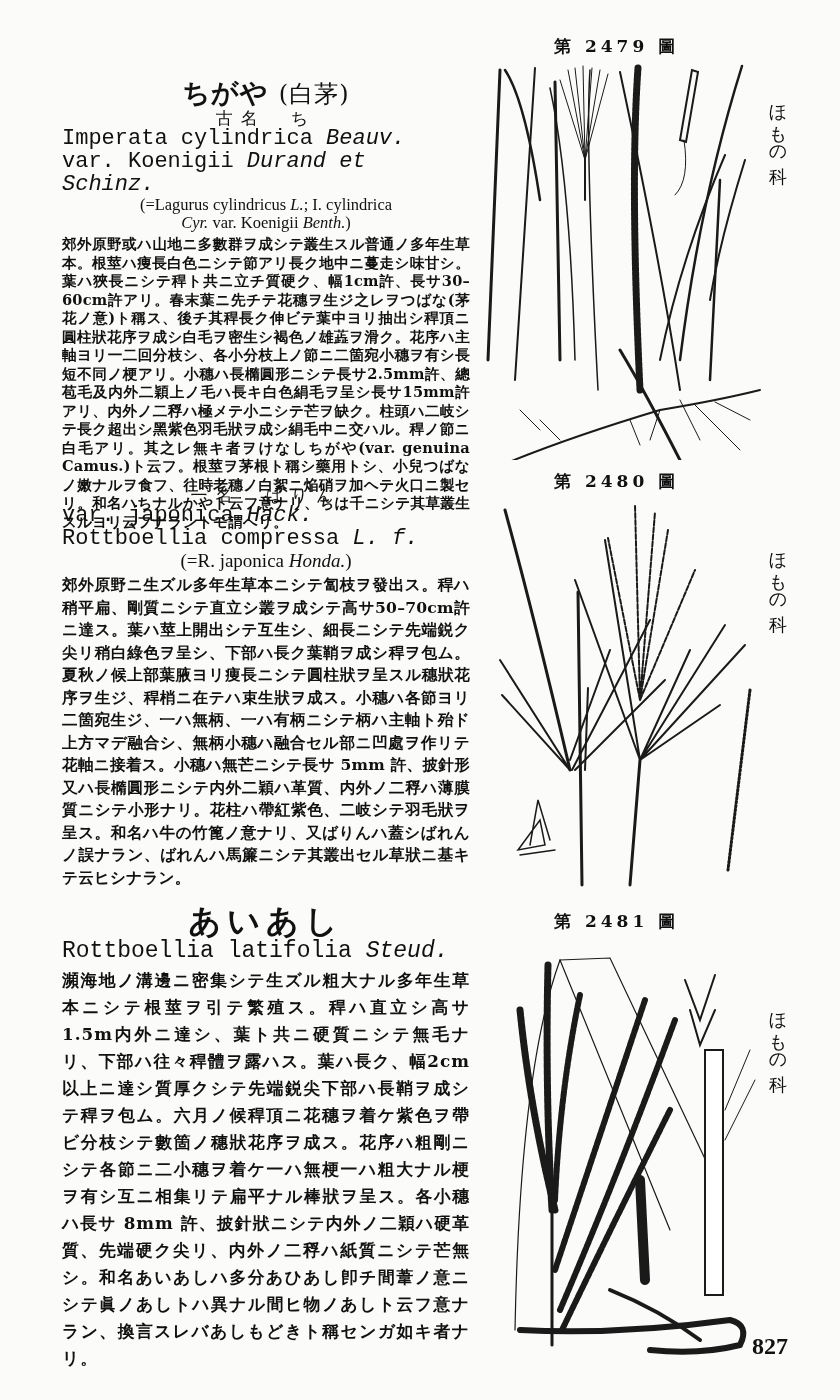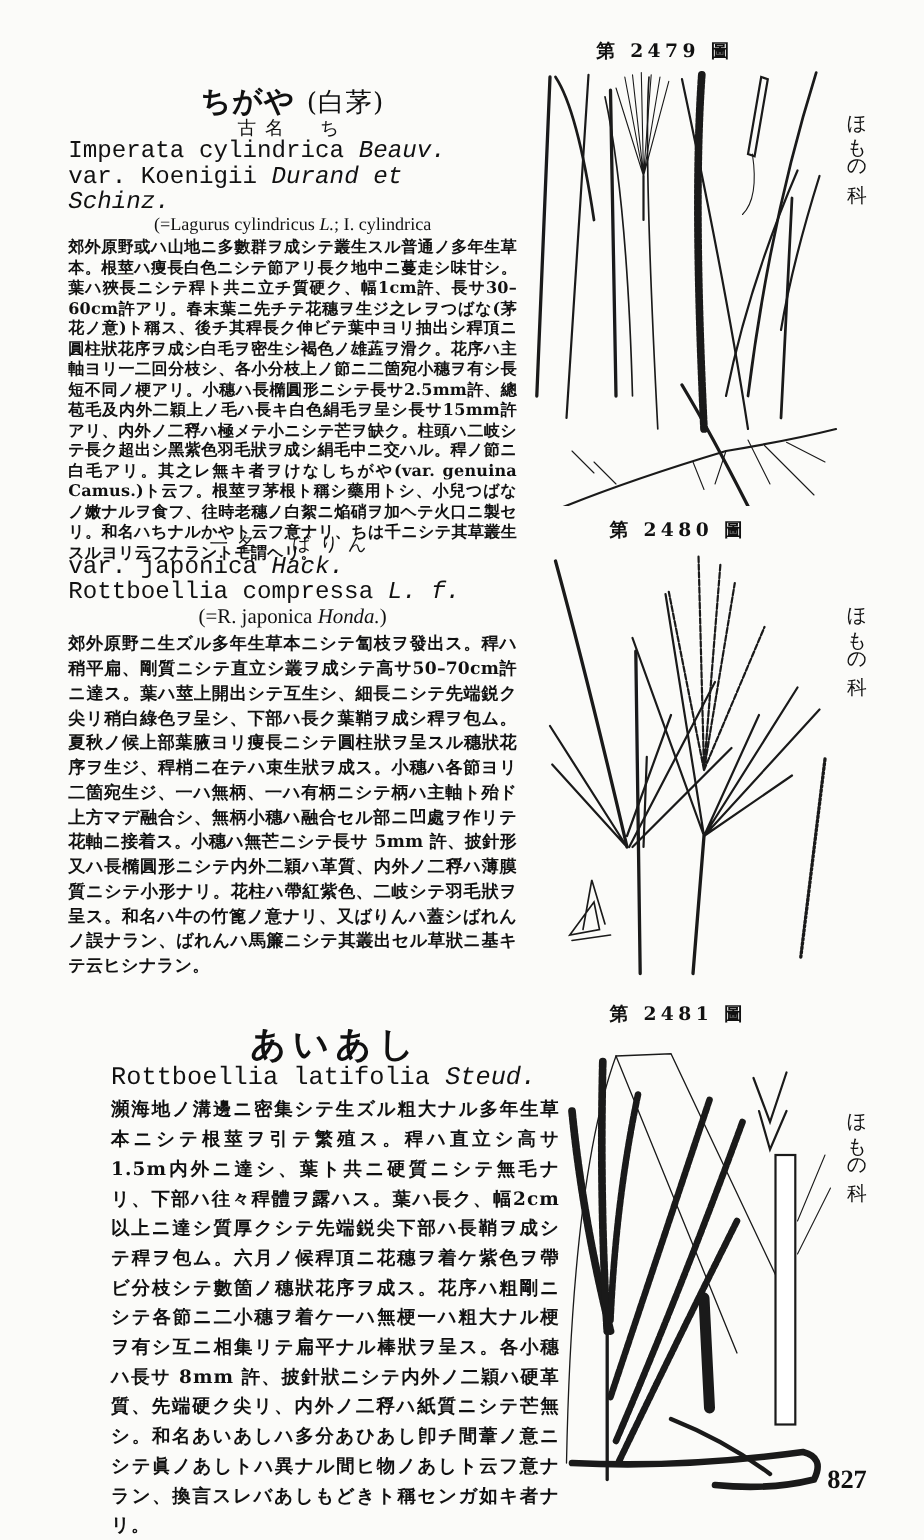--- a/index.html
+++ b/index.html
@@ -61,49 +61,52 @@
       <span>Imperata cylindrica</span>
       <i>Beauv.</i>
     </div>
     <div class="sci">
       <span>var. Koenigii</span>
       <i>Durand et Schinz.</i>
     </div>
     <div class="syn">
       <span>(=Lagurus cylindricus </span><i>L.</i><span>; I. cylindrica</span>
     </div>
+    <div class="syn">
+      <i>Cyr.</i><span> var. Koenigii </span><i>Benth.</i><span>)</span>
+    </div>
     <div class="body-text">郊外原野或ハ山地ニ多數群ヲ成シテ叢生スル普通ノ多年生草本。根莖ハ痩長白色ニシテ節アリ長ク地中ニ蔓走シ味甘シ。葉ハ狹長ニシテ稈ト共ニ立チ質硬ク、幅1cm許、長サ30–60cm許アリ。春末葉ニ先チテ花穗ヲ生ジ之レヲつばな(茅花ノ意)ト稱ス、後チ其稈長ク伸ビテ葉中ヨリ抽出シ稈頂ニ圓柱狀花序ヲ成シ白毛ヲ密生シ褐色ノ雄蕋ヲ滑ク。花序ハ主軸ヨリ一二回分枝シ、各小分枝上ノ節ニ二箇宛小穗ヲ有シ長短不同ノ梗アリ。小穗ハ長橢圓形ニシテ長サ2.5mm許、總苞毛及内外二穎上ノ毛ハ長キ白色絹毛ヲ呈シ長サ15mm許アリ、内外ノ二稃ハ極メテ小ニシテ芒ヲ缺ク。柱頭ハ二岐シテ長ク超出シ黑紫色羽毛狀ヲ成シ絹毛中ニ交ハル。稈ノ節ニ白毛アリ。其之レ無キ者ヲけなしちがや(var. genuina Camus.)ト云フ。根莖ヲ茅根ト稱シ藥用トシ、小兒つばなノ嫩ナルヲ食フ、往時老穗ノ白絮ニ焔硝ヲ加ヘテ火口ニ製セリ。和名ハちナルかやト云フ意ナリ、ちは千ニシテ其草叢生スルヨリ云フナラントモ謂ヘリ。</div>
   </div>
 
   <div class="text-col" style="top:486px;">
     <div class="alt-name">一名　ばりん</div>
     <div class="sci">
       <span>var. japonica</span>
       <i>Hack.</i>
     </div>
     <div class="sci">
       <span>Rottboellia compressa</span>
       <i>L. f.</i>
     </div>
     <div class="syn" style="font-size:19px;line-height:21px;">
       <span>(=R. japonica </span><i>Honda.</i><span>)</span>
     </div>
     <div class="body-text" style="font-size:15.6px;line-height:22.5px;">郊外原野ニ生ズル多年生草本ニシテ匐枝ヲ發出ス。稈ハ稍平扁、剛質ニシテ直立シ叢ヲ成シテ高サ50–70cm許ニ達ス。葉ハ莖上開出シテ互生シ、細長ニシテ先端鋭ク尖リ稍白綠色ヲ呈シ、下部ハ長ク葉鞘ヲ成シ稈ヲ包ム。夏秋ノ候上部葉腋ヨリ痩長ニシテ圓柱狀ヲ呈スル穗狀花序ヲ生ジ、稈梢ニ在テハ束生狀ヲ成ス。小穗ハ各節ヨリ二箇宛生ジ、一ハ無柄、一ハ有柄ニシテ柄ハ主軸ト殆ド上方マデ融合シ、無柄小穗ハ融合セル部ニ凹處ヲ作リテ花軸ニ接着ス。小穗ハ無芒ニシテ長サ 5mm 許、披針形又ハ長橢圓形ニシテ内外二穎ハ革質、内外ノ二稃ハ薄膜質ニシテ小形ナリ。花柱ハ帶紅紫色、二岐シテ羽毛狀ヲ呈ス。和名ハ牛の竹篦ノ意ナリ、又ばりんハ蓋シばれんノ誤ナラン、ばれんハ馬簾ニシテ其叢出セル草狀ニ基キテ云ヒシナラン。</div>
   </div>
 
-  <div class="text-col" style="top:932px;margin-left:39px;">
+  <div class="text-col" style="top:904px;">
     <div class="title-jp" style="font-size:32px;line-height:34px;letter-spacing:6px;">あいあし</div>
     <div class="sci" style="font-size:23px;line-height:26px;">
       <span>Rottboellia latifolia</span>
       <i>Steud.</i>
     </div>
     <div class="body-text large">瀕海地ノ溝邊ニ密集シテ生ズル粗大ナル多年生草本ニシテ根莖ヲ引テ繁殖ス。稈ハ直立シ高サ1.5m内外ニ達シ、葉ト共ニ硬質ニシテ無毛ナリ、下部ハ往々稈體ヲ露ハス。葉ハ長ク、幅2cm以上ニ達シ質厚クシテ先端鋭尖下部ハ長鞘ヲ成シテ稈ヲ包ム。六月ノ候稈頂ニ花穗ヲ着ケ紫色ヲ帶ビ分枝シテ數箇ノ穗狀花序ヲ成ス。花序ハ粗剛ニシテ各節ニ二小穗ヲ着ケ一ハ無梗一ハ粗大ナル梗ヲ有シ互ニ相集リテ扁平ナル棒狀ヲ呈ス。各小穗ハ長サ 8mm 許、披針狀ニシテ内外ノ二穎ハ硬革質、先端硬ク尖リ、内外ノ二稃ハ紙質ニシテ芒無シ。和名あいあしハ多分あひあし卽チ間葦ノ意ニシテ眞ノあしトハ異ナル間ヒ物ノあしト云フ意ナラン、換言スレバあしもどきト稱センガ如キ者ナリ。</div>
   </div>
 
-  <div class="fig-label" style="left:542px; top:35px;">第 2479 圖</div>
+  <div class="fig-label" style="left:554px; top:35px;">第 2479 圖</div>
   <div class="fig-label" style="left:554px; top:470px;">第 2480 圖</div>
   <div class="fig-label" style="left:554px; top:910px;">第 2481 圖</div>
 
   <div class="family" style="left:771px; top:92px;">ほもの科</div>
   <div class="family" style="left:771px; top:540px;">ほもの科</div>
   <div class="family" style="left:771px; top:1000px;">ほもの科</div>
 
   <svg class="fig" style="left:480px; top:60px;" width="290" height="400" viewBox="0 0 290 400">
 
     <path d="M20 10 L8 300" stroke-width="3"></path>

